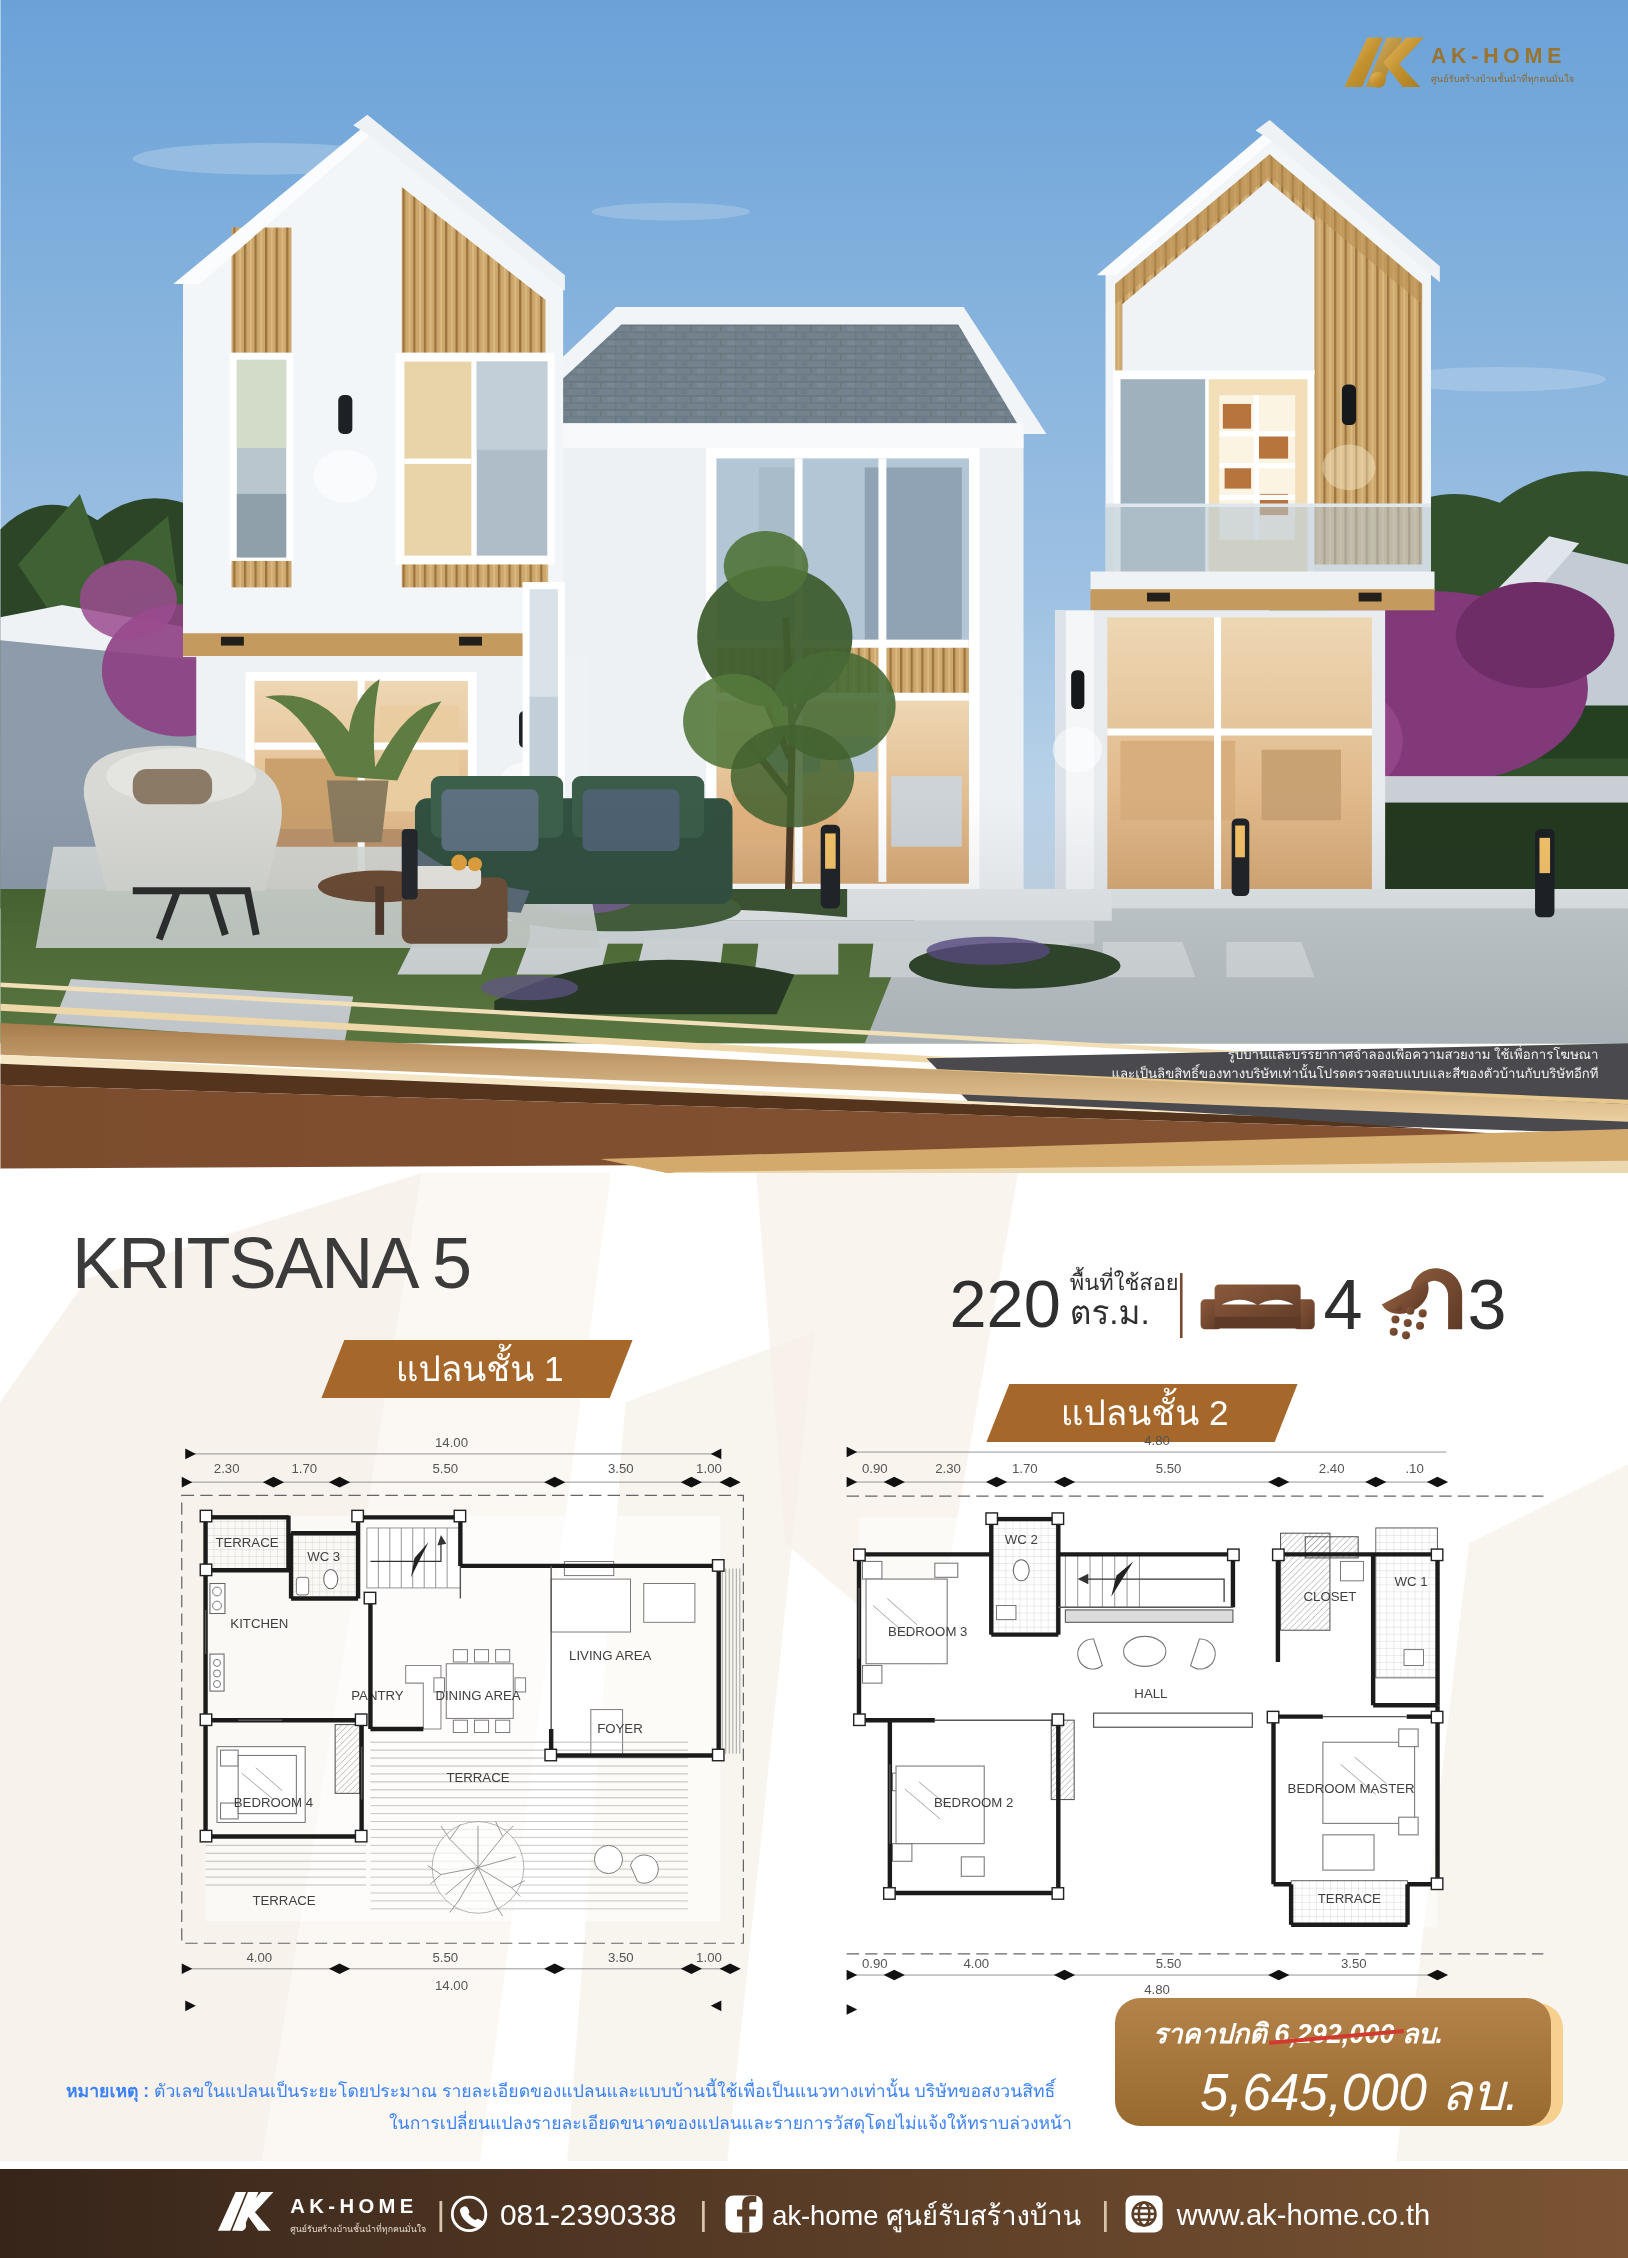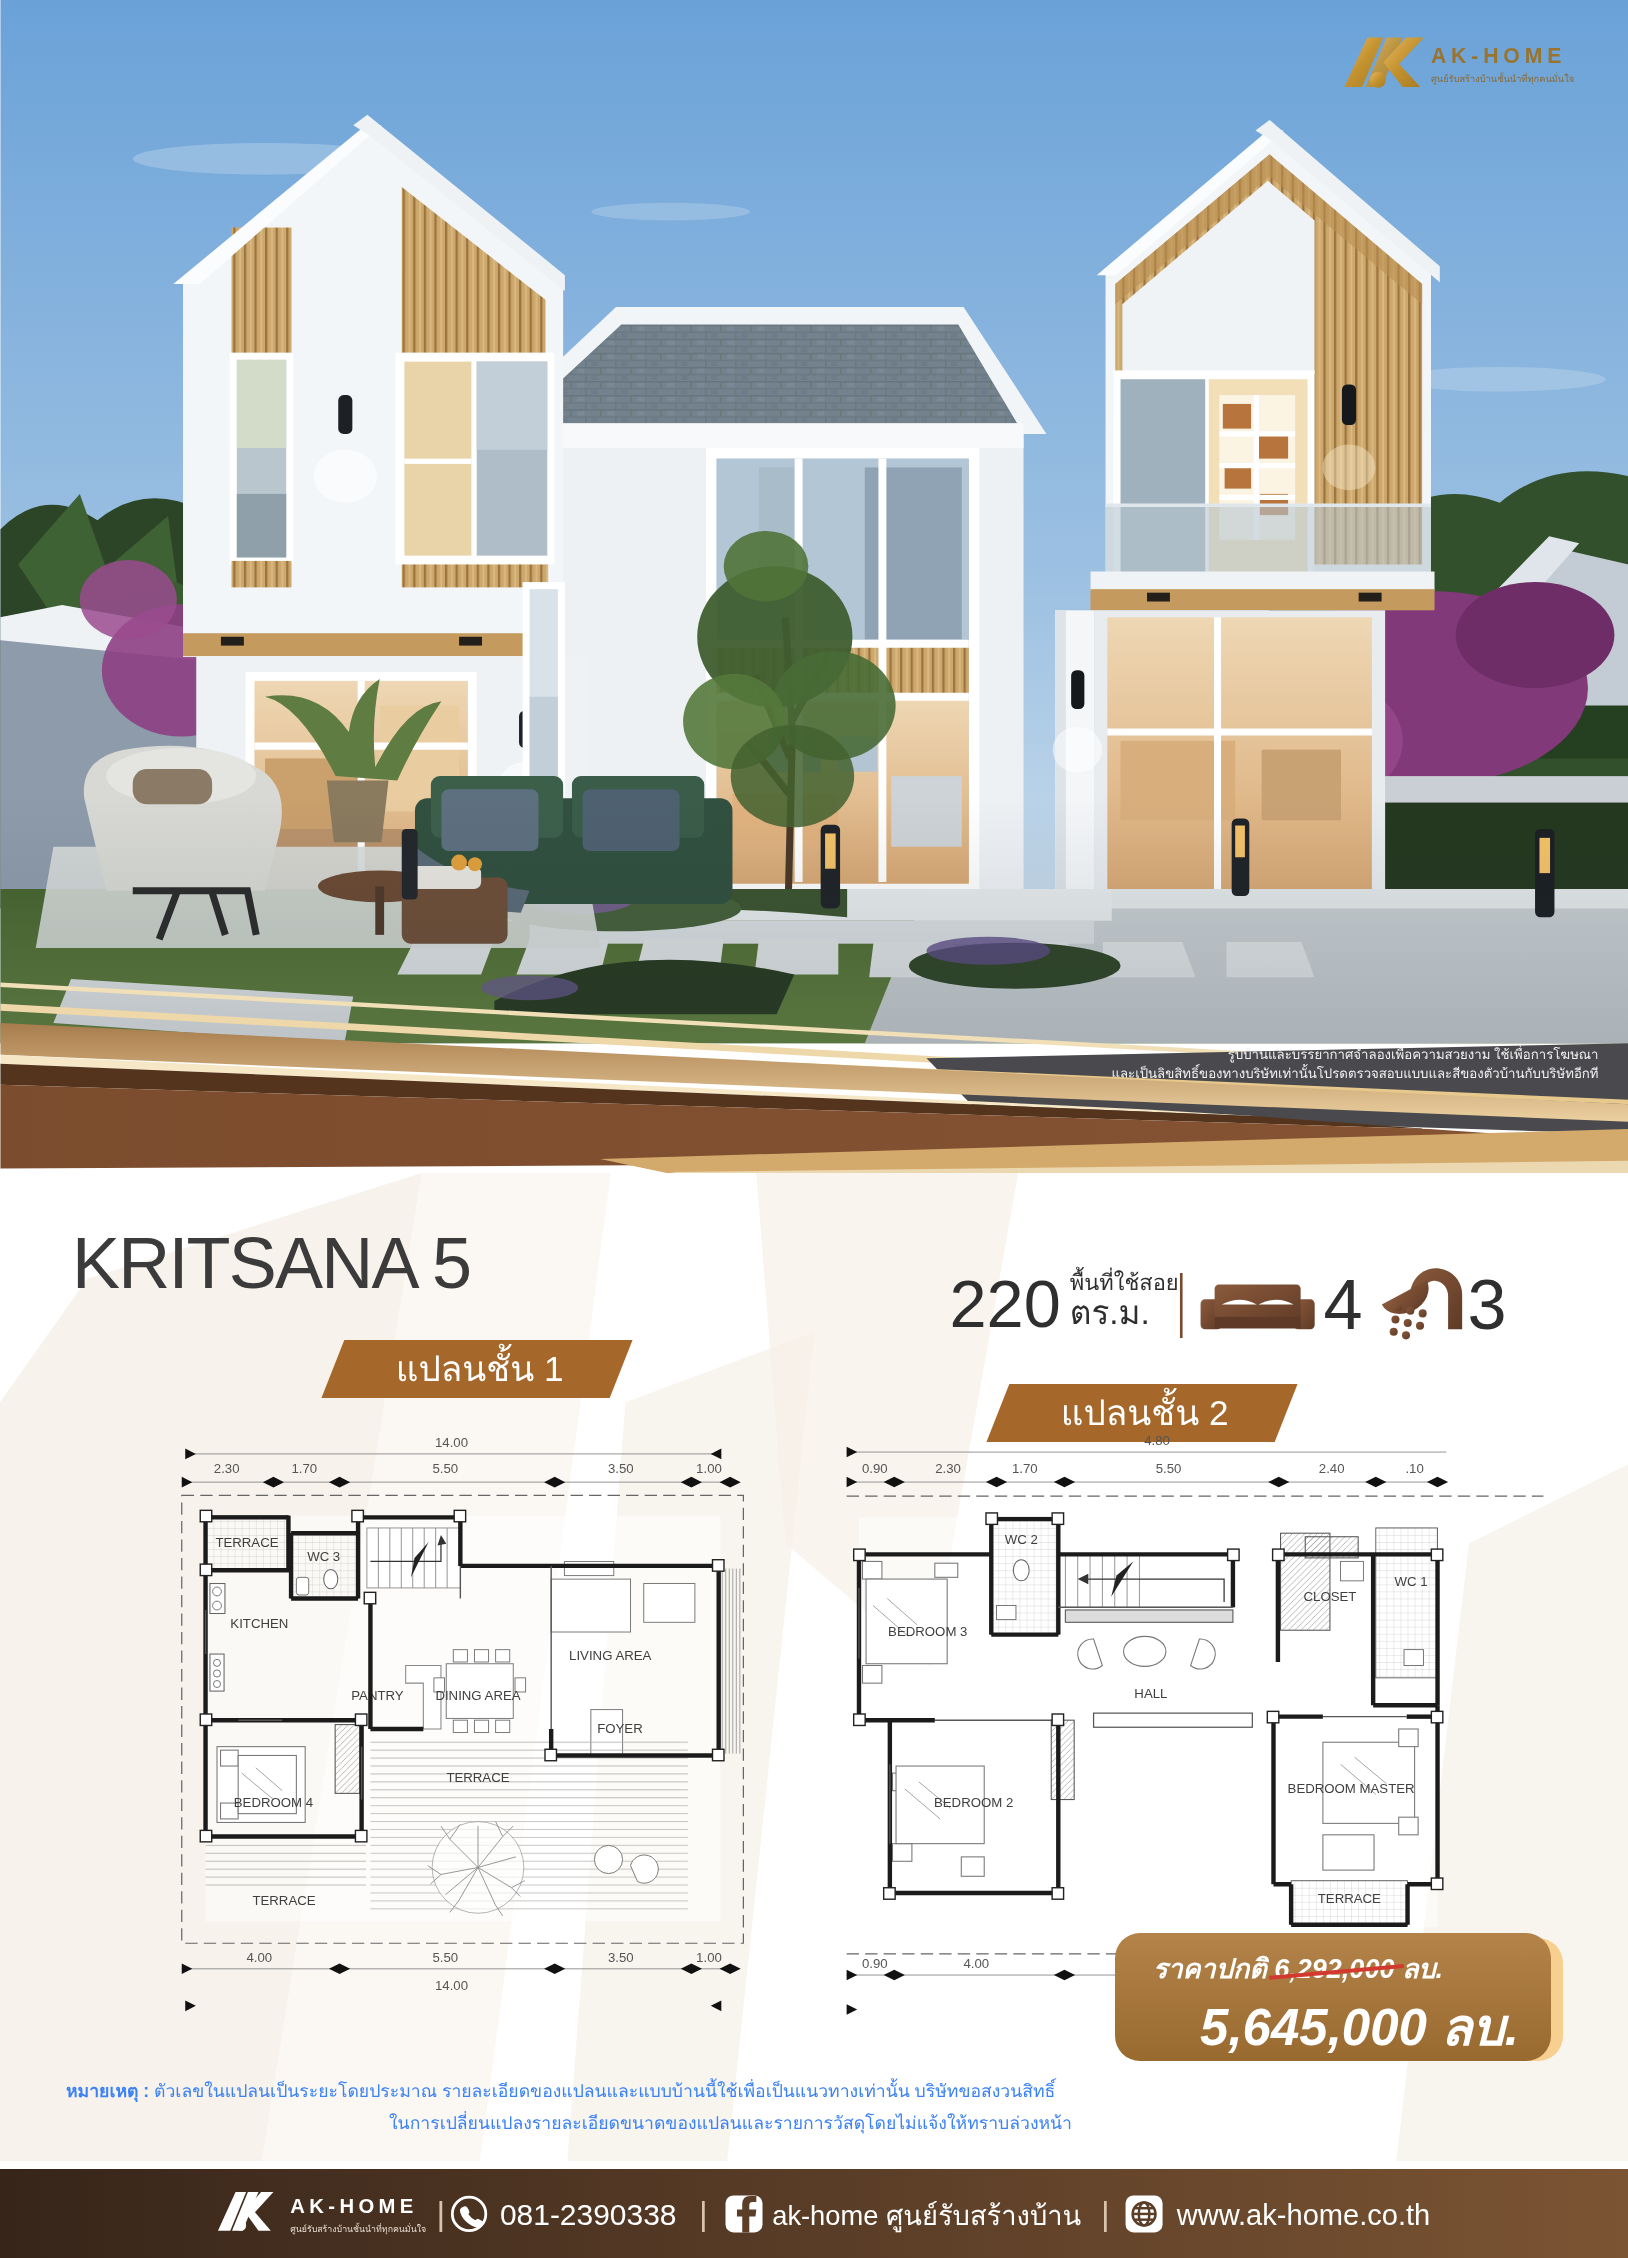--- a/index.html
+++ b/index.html
@@ -838,25 +838,25 @@
     <polygon points="20,652 32,658 20,664" fill="#111"></polygon>
   </g>
 </svg>
 </div>
 
 <div class="abs" style="left:66px;top:2075px;width:1041px;font-size:17.6px;line-height:32px;color:#3b82f6;white-space:nowrap;">
   <span style="font-weight:bold;">หมายเหตุ :</span> ตัวเลขในแปลนเป็นระยะโดยประมาณ รายละเอียดของแปลนและแบบบ้านนี้ใช้เพื่อเป็นแนวทางเท่านั้น บริษัทขอสงวนสิทธิ์
   <div style="text-align:right;width:1006px;">ในการเปลี่ยนแปลงรายละเอียดขนาดของแปลนและรายการวัสดุโดยไม่แจ้งให้ทราบล่วงหน้า</div>
 </div>
 
-<div class="abs" style="left:1115px;top:1933px;width:448px;height:128px;padding-left:6px;">
+<div class="abs" style="left:1115px;top:1998px;width:448px;height:128px;padding-left:6px;">
   <div class="abs" style="left:12.4px;top:5.3px;width:436px;height:123px;border-radius:25px;background:#f7cf8f;"></div>
   <div class="abs" style="left:0;top:0;width:436px;height:128px;border-radius:25px;background:linear-gradient(180deg,#b3834a,#996a30);"></div>
   <div class="abs" style="left:-35px;top:14px;width:436px;text-align:center;color:#ffffff;font-size:27px;font-weight:bold;font-style:italic;">ราคาปกติ <span style="position:relative;">6,292,000<span style="position:absolute;left:-5.3px;top:52%;width:112%;height:3.5px;background:#d33a2f;transform:rotate(-5deg);"></span></span> ลบ.</div>
-  <div class="abs" style="left:26.5px;top:53px;width:436px;text-align:center;color:#ffffff;font-size:51px;font-weight:bold;font-style:italic;">5,645,000 ลบ.</div>
+  <div class="abs" style="left:26.5px;top:53px;width:436px;text-align:center;color:#ffffff;font-size:51px;font-weight:normal;font-style:italic;">5,645,000 ลบ.</div>
 </div>
 
 <div class="abs" style="left:0;top:2169px;width:1629px;height:89px;background:linear-gradient(90deg,#37251a,#7b5433);">
   <svg width="1629" height="89" viewBox="0 0 1846 101">
 
     <g fill="#ffffff">
       <path d="M246,70 L266,26 L278,26 L260,70 Z"></path>
       <path d="M262,70 L280,26 L292,26 L274,70 Z"></path>
       <path d="M276,48 L295,26 L309,26 L288,49 L306,70 L292,70 Z"></path>
       <circle cx="272" cy="64" r="6"></circle>

